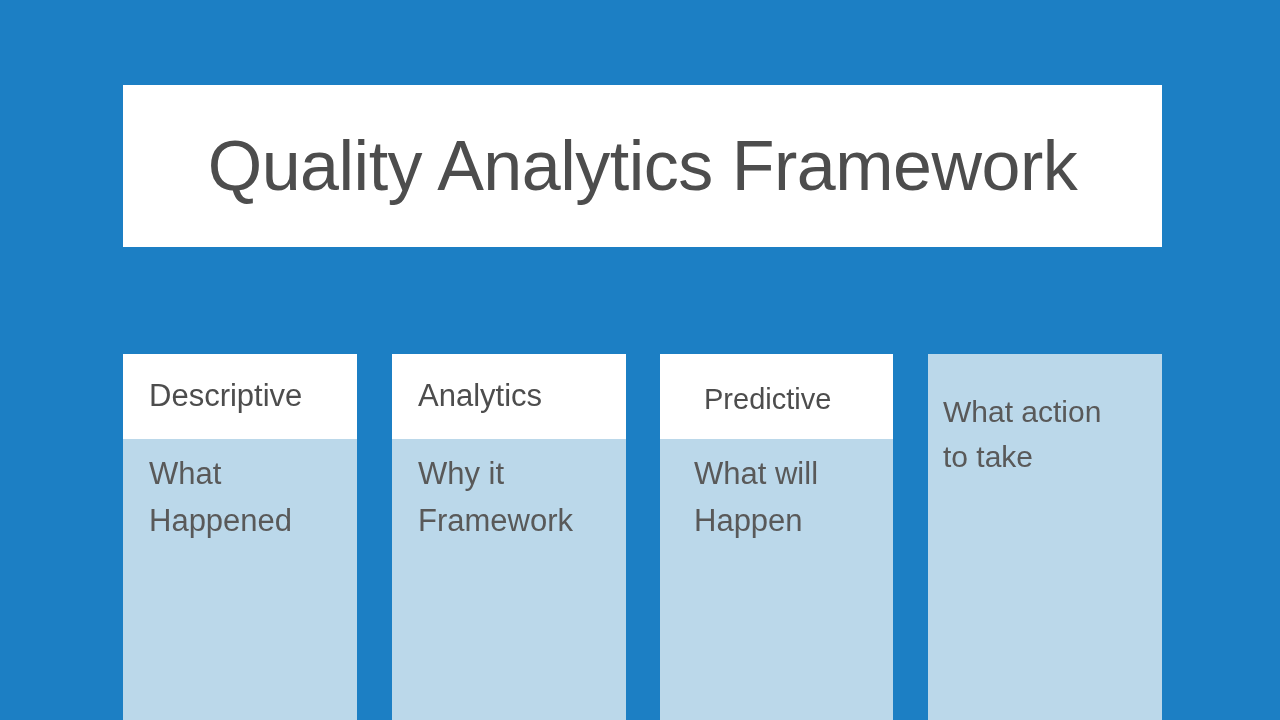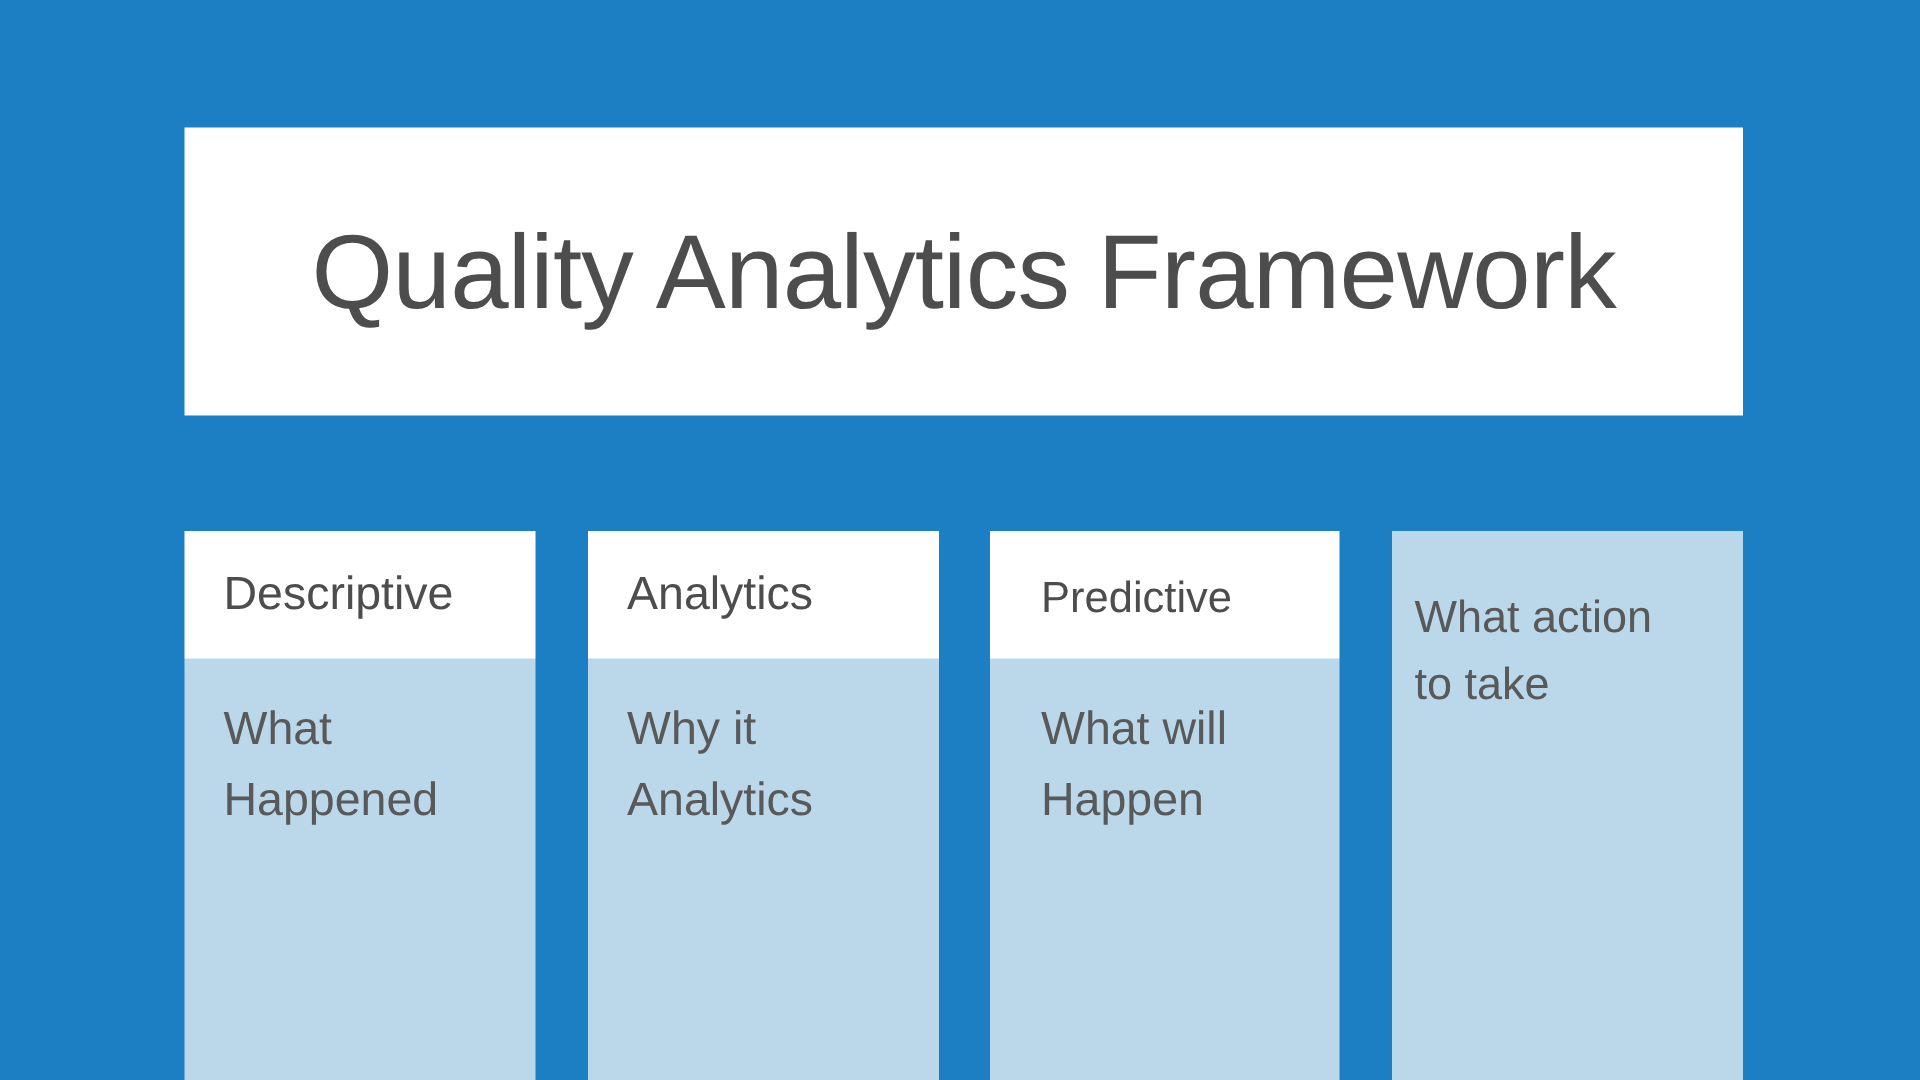--- a/index.html
+++ b/index.html
@@ -21,21 +21,21 @@
     height: 720px;
     background: #1c7fc4;
   }
 
   
   #title-box {
     position: absolute;
     left: 123px;
     top: 85px;
     width: 1039px;
-    height: 192px;
+    height: 162px;
     background: #ffffff;
     display: flex;
     align-items: center;
     justify-content: center;
   }
   #title-text {
     font-size: 70px;
     font-weight: 400;
     color: #4d4d4d;
     letter-spacing: -0.5px;
@@ -68,39 +68,39 @@
     align-items: center;
   }
   .card-header-text {
     font-size: 31px;
     font-weight: 400;
     color: #4d4d4d;
     line-height: 1.1;
     white-space: nowrap;
   }
   .card-body {
-    padding-top: 24px;
+    padding-top: 12px;
   }
   .card-body-text {
     font-size: 31px;
     font-weight: 400;
     color: #595959;
     line-height: 1.5;
     white-space: pre-line;
   }
 
   
   #card-0 { left: 123px; width: 234px; }
   #card-1 { left: 392px; width: 234px; }
   #card-2 { left: 660px; width: 233px; }
   #card-3 { left: 928px; width: 234px; }
 
   #card-0 .card-header { padding-left: 26px; }
   #card-1 .card-header { padding-left: 26px; }
-  #card-2 .card-header { padding-left: 34px; padding-top: 6px; }
+  #card-2 .card-header { padding-left: 44px; padding-top: 6px; }
   #card-3 .card-header { padding-left: 15px; padding-top: 6px; }
 
   #card-2 .card-header-text,
   #card-3 .card-header-text { font-size: 29px; }
 
   #card-0 .card-body { padding-left: 26px; }
   #card-1 .card-body { padding-left: 26px; }
   #card-2 .card-body { padding-left: 34px; }
   #card-3 .card-body { padding-left: 15px; padding-top: 35px; }
 
@@ -126,21 +126,21 @@
 Happened</span>
       </div>
     </div>
 
     <div class="card" id="card-1">
       <div class="card-header">
         <span class="card-header-text">Analytics</span>
       </div>
       <div class="card-body">
         <span class="card-body-text">Why it
-Analytics</span>
+Framework</span>
       </div>
     </div>
 
     <div class="card" id="card-2">
       <div class="card-header">
         <span class="card-header-text">Predictive</span>
       </div>
       <div class="card-body">
         <span class="card-body-text">What will
 Happen</span>

